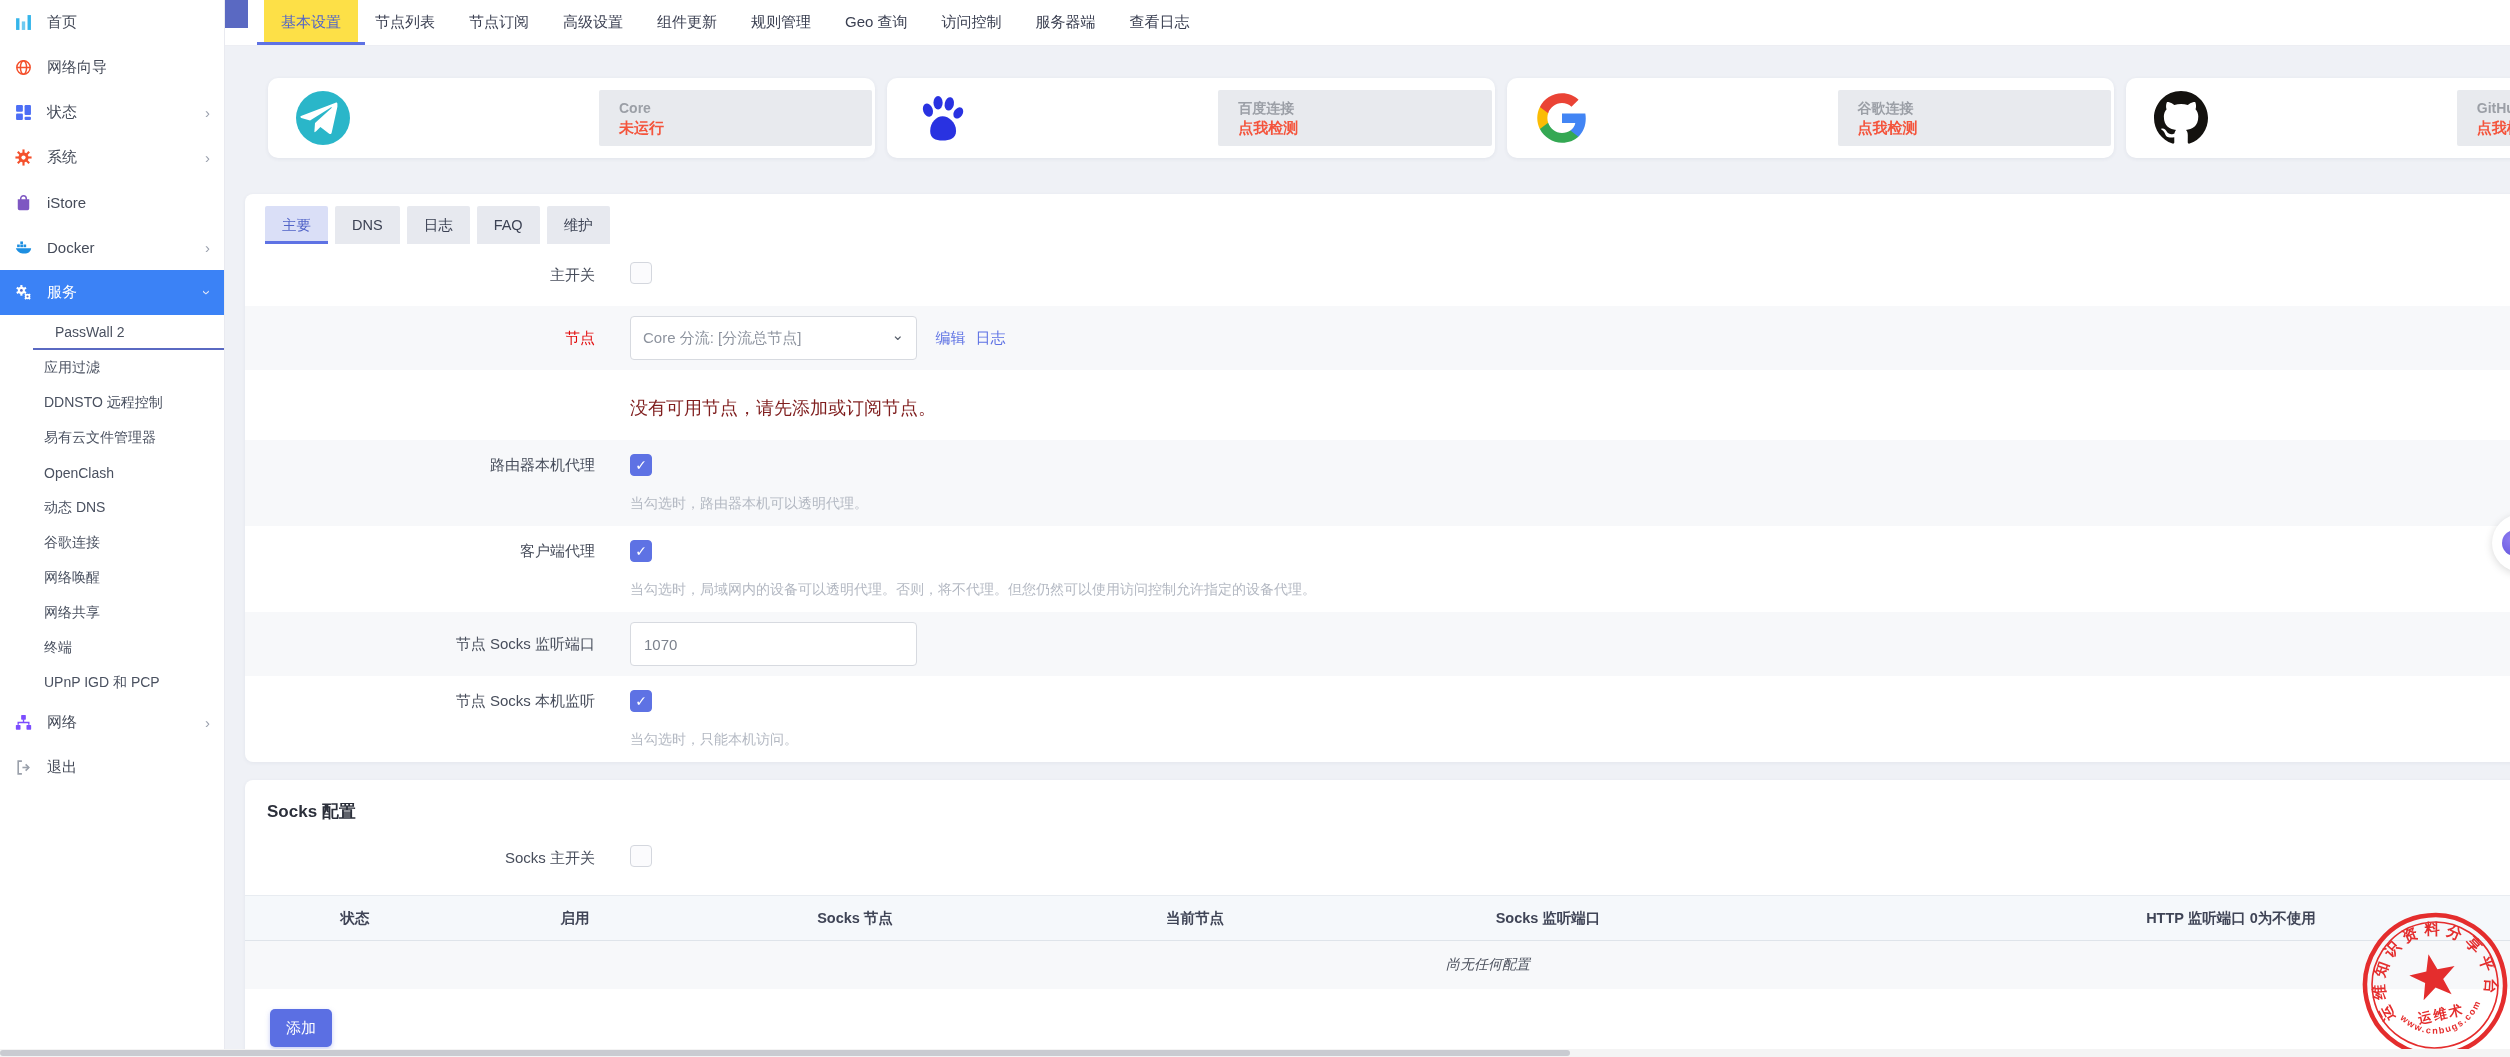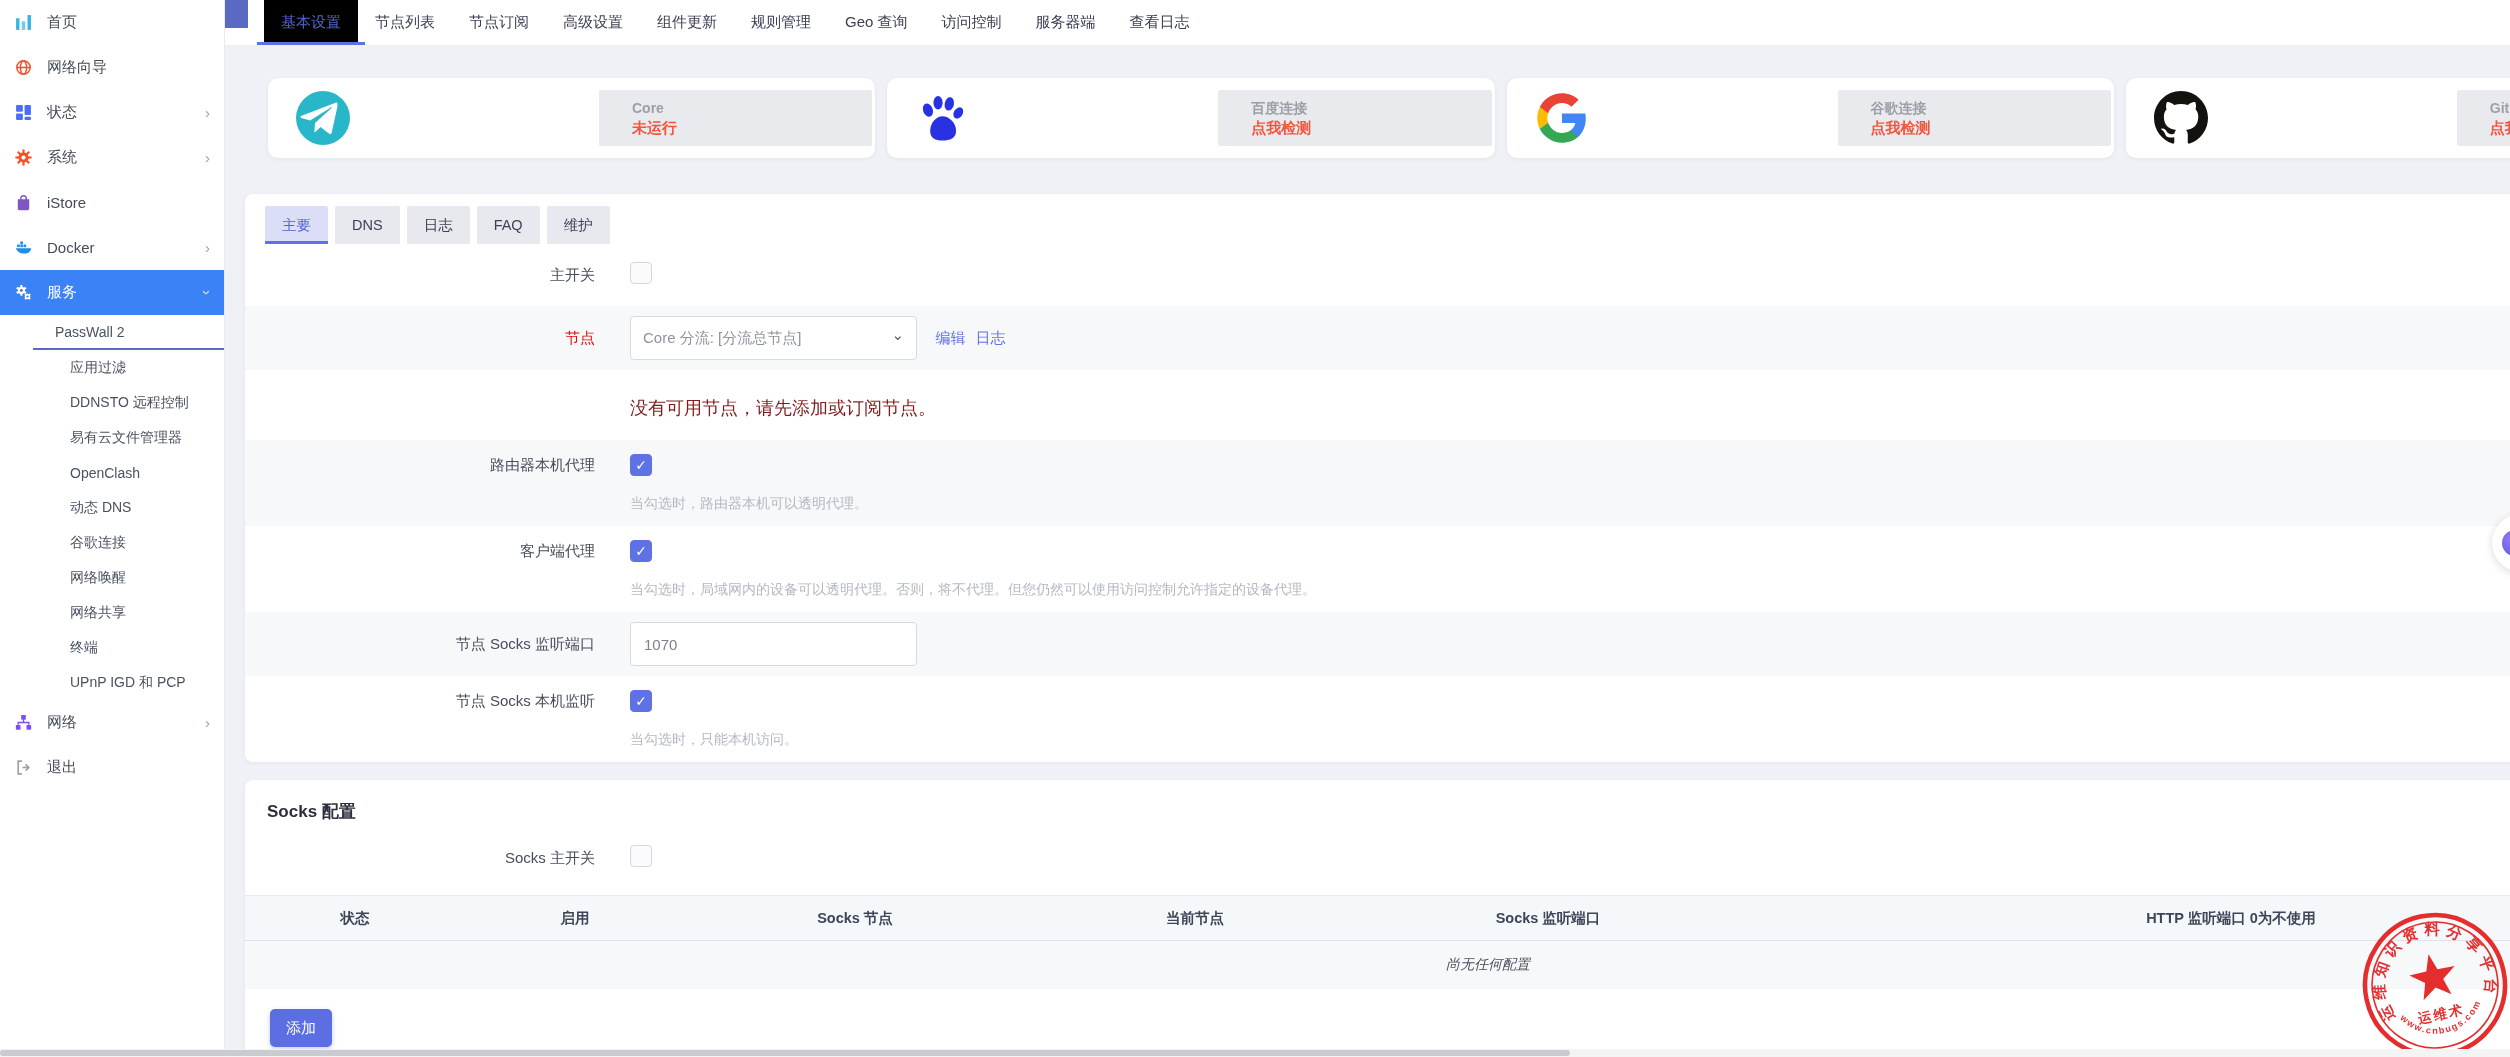--- a/index.html
+++ b/index.html
@@ -13,37 +13,37 @@
   .search-wrap { padding:12px 12px 8px 8px; }
   .search-wrap input { width:100%; height:28px; border:1px solid #d9dde3; border-radius:14px; padding:0 12px; font-size:13.5px; color:#666; outline:none; font-family:inherit; background:#fff; }
   .search-wrap input::placeholder { color:#6f7582; }
   .mi { height:45px; display:flex; align-items:center; padding:0 14px 0 14px; cursor:pointer; color:#454b59; font-size:15px; position:relative; }
   .mi .mic { width:18px; height:18px; margin-right:15px; display:flex; align-items:center; justify-content:center; }
   .mi .mic svg { width:17px; height:17px; }
   .mi .chev { margin-left:auto; color:#9aa0ad; font-size:15px; line-height:1; }
   .mi.active { background:#3b82f6; color:#fff; }
   .mi.active .chev { color:#e8eaf8; transform:rotate(90deg); }
   .submenu { }
-  .smi { height:35px; display:flex; align-items:center; padding-left:70px; font-size:14px; color:#4a5160; cursor:pointer; }
+  .smi { height:35px; display:flex; align-items:center; padding-left:26px; font-size:14px; color:#4a5160; cursor:pointer;margin-left:18px; }
   .smi.active { margin-left:33px; padding-left:22px; border-bottom:2px solid #5a69c2; }
 
   
   .main { flex:1; position:relative; }
   .tabbar { height:46px; background:#fff; display:flex; align-items:stretch; position:relative; border-bottom:1px solid #edeef3; }
   .tab-accent { width:23px; height:28px; background:#5a69c2; margin-right:16px; }
   .tab { padding:0 17px; display:flex; align-items:center; font-size:15px; color:#3a3f51; cursor:pointer; position:relative; white-space:nowrap; }
-  .tab.active { background:#000000; color:#5265c9; }
+  .tab.active { background:#fde047; color:#5265c9; }
   .tab.active::after { content:""; position:absolute; left:-7px; right:-7px; bottom:0; height:3px; background:#5e72e4; }
 
   
   .cards { display:flex; gap:12px; margin:32px 0 0 43px; width:2465px; }
   .scard { flex:1; min-width:0; background:#fff; border-radius:10px; height:80px; display:flex; align-items:center; box-shadow:0 1px 4px rgba(40,50,80,.07); position:relative; }
   .scard .cicon { width:54px; height:54px; margin-left:28px; flex:none; }
   .scard .cicon svg { width:54px; height:54px; display:block; }
-  .cinfo { position:absolute; right:3px; top:12px; bottom:12px; width:45%; background:#e8eaee; border-radius:2px; display:flex; flex-direction:column; justify-content:center; padding-left:33px; }
+  .cinfo { position:absolute; right:3px; top:12px; bottom:12px; width:45%; background:#e8eaee; border-radius:2px; display:flex; flex-direction:column; justify-content:center; padding-left:20px; }
   .ctitle { font-size:14px; font-weight:bold; color:#9b9fa6; line-height:19px; }
   .cstatus { font-size:15px; font-weight:bold; color:#f4543c; line-height:20px; cursor:pointer; }
 
   
   .card { background:#fff; margin:0 2px 0 20px; border-radius:8px; box-shadow:0 1px 4px rgba(40,50,80,.06); }
   .form-card { margin-top:36px; }
   .subtabs { padding:12px 0 0 20px; display:flex; gap:7px; }
   .stab { height:38px; padding:0 17px; display:flex; align-items:center; background:#e7e9ef; color:#3c4254; font-size:14.5px; border:none; cursor:pointer; position:relative; border-radius:2px 2px 0 0; font-family:inherit; }
   .stab.active { background:#dadff7; color:#5163c8; }
   .stab.active::after { content:""; position:absolute; left:0; right:0; bottom:0; height:3px; background:#5e72e4; }

